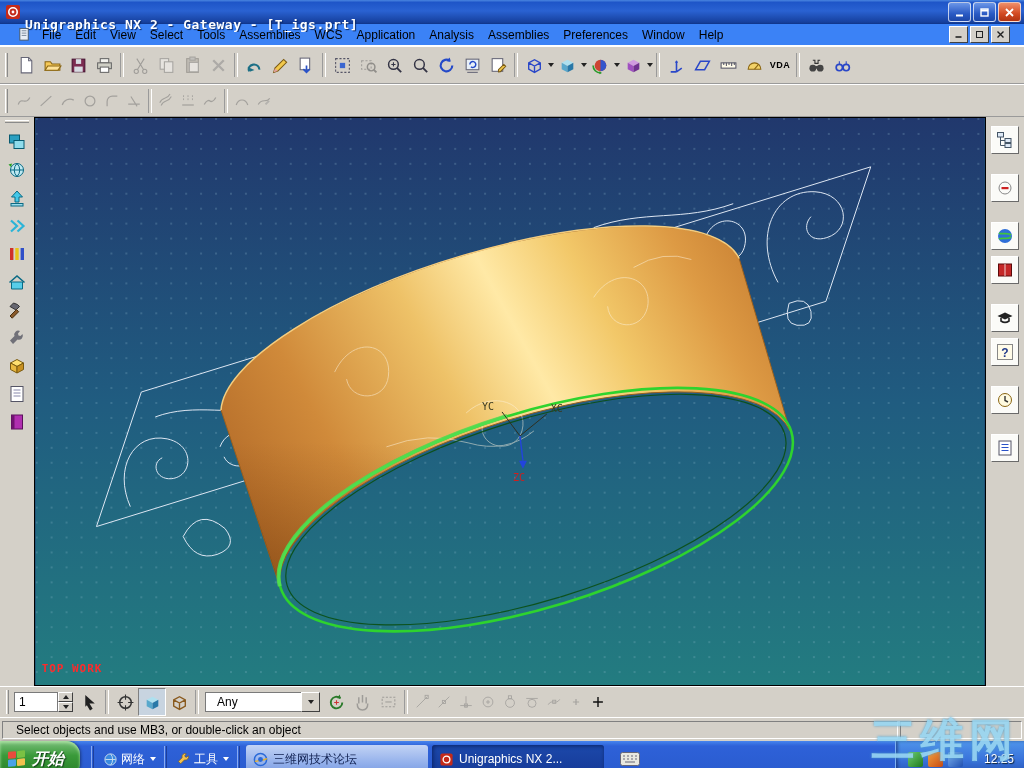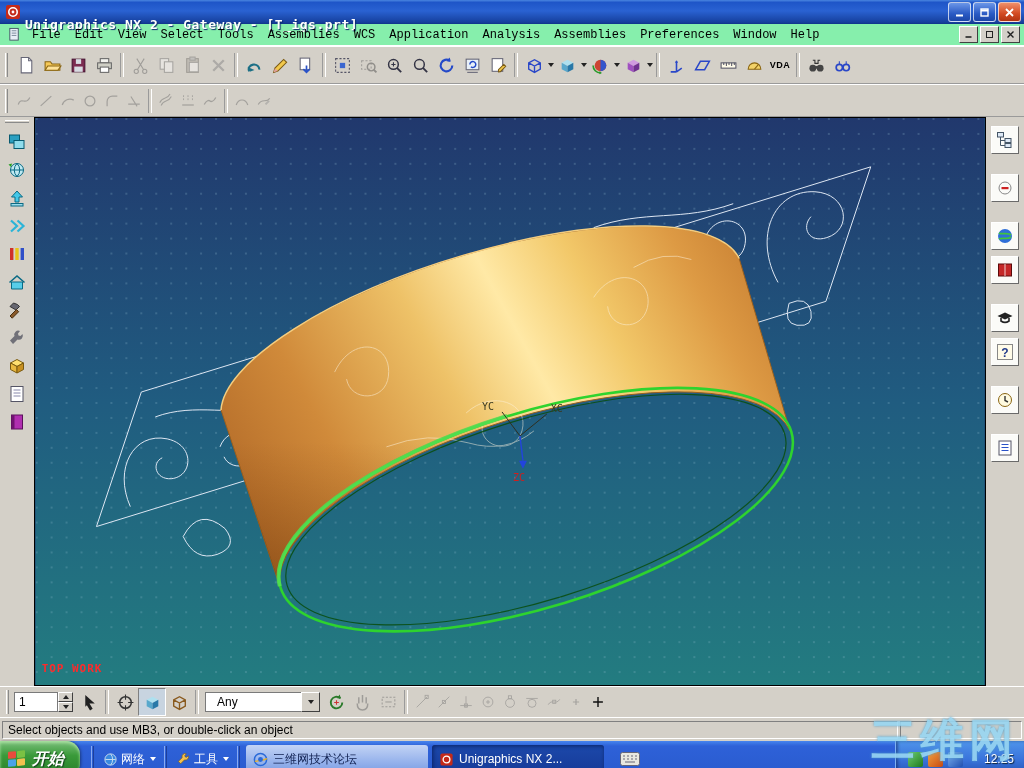--- a/index.html
+++ b/index.html
@@ -8,21 +8,21 @@
   
   .titlebar{height:24px;display:flex;align-items:center;padding:0 3px;
     background:linear-gradient(180deg,#4a86e0 0%,#1e55c8 10%,#2a62d2 45%,#16409e 92%,#0e3488 100%);}
   .title-icon{width:16px;height:16px;margin:0 4px 0 2px;flex:none;}
   .title-text{color:#fff;font-weight:bold;font-size:13px;flex:1;white-space:nowrap;overflow:hidden;
     font-family:"DejaVu Sans Mono","Liberation Sans",monospace;letter-spacing:0.5px;text-shadow:1px 1px 1px #0a2a6a;margin-top:24px;}
   .wbtn{width:21px;height:18px;margin-left:2px;border-radius:3px;border:1px solid rgba(255,255,255,.7);
     background:linear-gradient(180deg,#6b96e8,#2a5ac4 60%,#1c46a8);display:flex;align-items:center;justify-content:center;}
   .wbtn.close{background:linear-gradient(180deg,#f0906a,#d24a22 60%,#b03412);}
   
-  .menubar{height:21px;background:#86efac;border-bottom:1px solid #fff;display:flex;align-items:center;padding:0 4px;font-family:Liberation Mono, monospace;}
+  .menubar{height:21px;background:#3b82f6;border-bottom:1px solid #fff;display:flex;align-items:center;padding:0 14px;}
   .mdi-icon{width:15px;height:15px;margin:0 3px;}
   .mi{padding:2px 7px;cursor:default;}
   .menubar .spacer{flex:1;}
   .mdibtn{width:17px;height:15px;margin-left:2px;background:#d4d0c8;border:1px solid;border-color:#fff #404040 #404040 #fff;
     display:flex;align-items:center;justify-content:center;}
   
   .toolbar{background:#d4d0c8;display:flex;align-items:center;padding:0 2px;border-bottom:1px solid #9a9a9a;border-top:1px solid #fff;}
   .row1{height:36px;} .row2{height:31px;}
   .tbtn{width:26px;height:26px;display:flex;align-items:center;justify-content:center;flex:none;}
   .tbtn svg{width:19px;height:19px;}
@@ -58,21 +58,21 @@
   .tri-up{width:0;height:0;border-left:3px solid transparent;border-right:3px solid transparent;border-bottom:4px solid #222;}
   .tri-dn{width:0;height:0;border-left:3px solid transparent;border-right:3px solid transparent;border-top:4px solid #222;}
   .combo{display:flex;align-items:stretch;height:20px;margin:0 3px;}
   .combo .field{width:84px;background:#fff;border:1px solid #7a7a7a;border-right:none;display:flex;align-items:center;padding-left:11px;}
   .combo .cbtn{width:17px;background:#d4d0c8;border:1px solid;border-color:#fff #404040 #404040 #fff;
     display:flex;align-items:center;justify-content:center;}
   .pressed{border:1px solid;border-color:#808080 #fff #fff #808080;background:#c8d4e0;}
   
   .statusbar{height:21px;background:#d4d0c8;display:flex;align-items:center;padding:1px 2px;border-top:1px solid #fff;}
   .status-msg{flex:1;height:16px;border:1px solid;border-color:#808080 #fff #fff #808080;
-    display:flex;align-items:center;padding:0 5px;white-space:nowrap;overflow:hidden;}
+    display:flex;align-items:center;padding:0 13px;white-space:nowrap;overflow:hidden;}
   .status-stub{width:120px;height:16px;margin-left:2px;border:1px solid;border-color:#808080 #fff #fff #808080;}
   
   .taskbar{height:36px;display:flex;align-items:stretch;position:relative;
     background:linear-gradient(180deg,#4684ee 0%,#2e61d8 14%,#2a5cd0 80%,#16388f 100%);}
   .startbtn{flex:none;display:flex;align-items:center;gap:6px;padding:0 16px 0 8px;margin-right:8px;
     background:linear-gradient(180deg,#7cc07c 0%,#3a9a3a 40%,#2b842b 85%,#1d6b1d 100%);
     border-radius:0 14px 14px 0;box-shadow:1px 0 3px rgba(0,0,0,.4), inset 0 2px 3px #a8e0a0;}
   .start-label{color:#fff;font-size:16px;font-weight:bold;font-style:italic;text-shadow:1px 1px 1px #14401a;}
   .flag{width:18px;height:16px;display:grid;grid-template-columns:8px 8px;grid-template-rows:7px 7px;gap:1px;transform:skewY(-6deg);}
   .flag div{border-radius:1px;}

